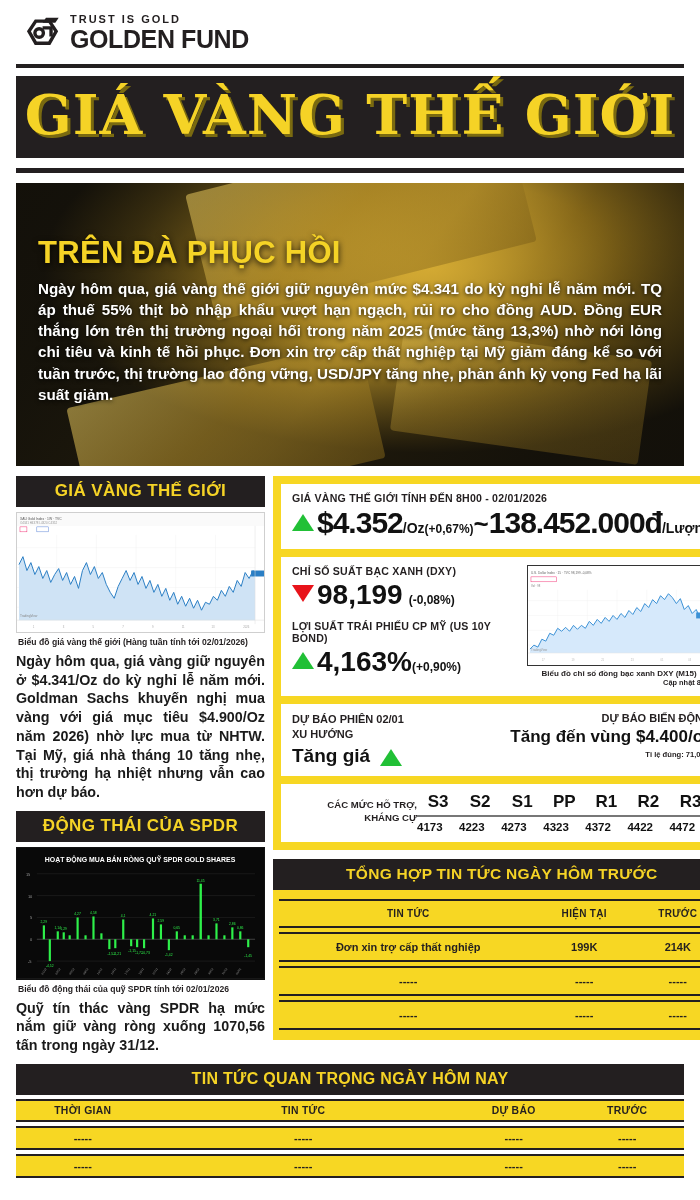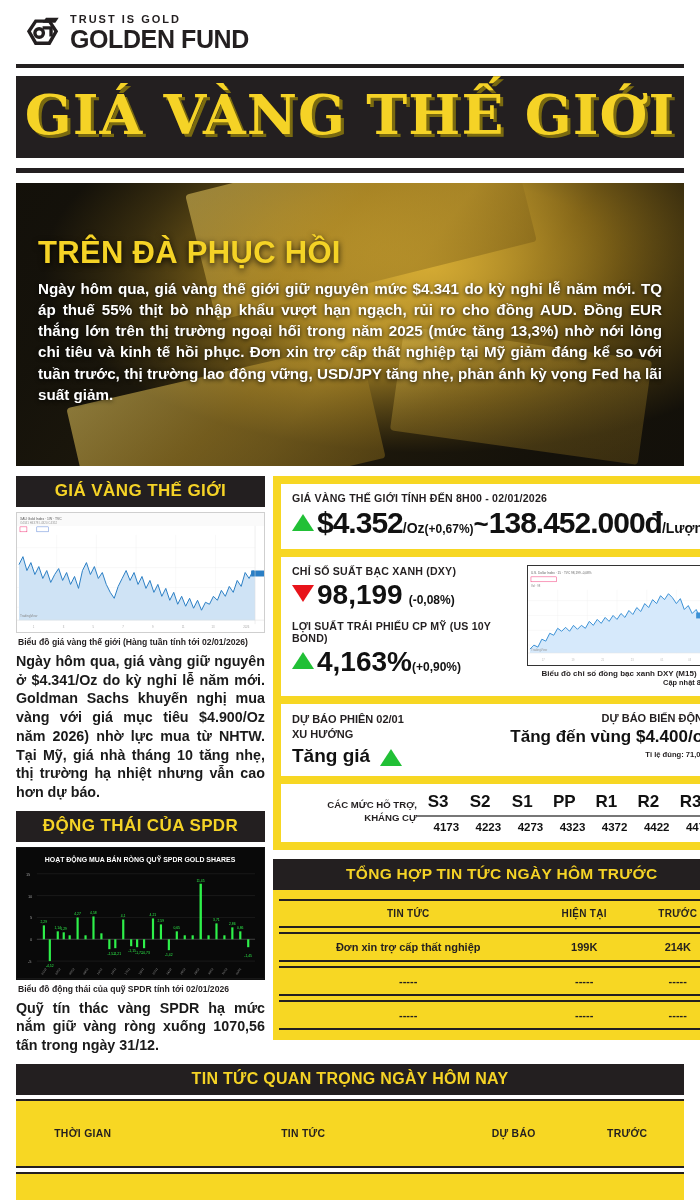--- a/index.html
+++ b/index.html
@@ -128,21 +128,21 @@
   .fc-r { text-align: right; }
   .fc-r .k { font-size: 11px; font-weight: bold; color: #231f20; }
   .fc-r .v { font-size: 17px; font-weight: bold; color: #111; margin-top: 3px; }
   .fc-r .s { font-size: 7.6px; font-weight: bold; color: #231f20; margin-top: 3px; }
 
   .sr-row { display: flex; align-items: center; }
   .sr-label { width: 125px; flex: 0 0 125px; font-size: 9.6px; font-weight: bold; color: #231f20; text-align:right; line-height:1.35;}
   .sr-tbl { flex: 1 1 auto; }
   .sr-tbl table { width: 100%; border-collapse: collapse; }
   .sr-tbl th { font-size: 17px; font-weight: bold; color: #111; padding-bottom: 3px; border-bottom: 2px solid #777; }
-  .sr-tbl td { font-size: 11.5px; font-weight: bold; color: #111; padding-top: 4px; text-align: right; }
+  .sr-tbl td { font-size: 11.5px; font-weight: bold; color: #111; padding-top: 4px; text-align: left; }
 
   
   .news-head {
     background: #231f20; color: #F5D326; text-align: center;
     font-size: 15.5px; font-weight: bold; padding: 6px 0 7px 0;
     margin-top: 9px; letter-spacing: .3px;
   }
   .ytable { background: #F7D723; padding: 5px 6px 6px 6px; }
   .ytable table { width: 100%; border-collapse: separate; border-spacing: 0 4px; }
   .ytable th, .ytable td {
@@ -151,21 +151,21 @@
   }
   .ytable th { font-size: 10px; letter-spacing:.3px;}
   .ytable td { font-size: 11px; }
 
   
   .bottom { margin: 9px 16px 0 16px; }
   .bottom .news-head { margin-top: 0; font-size: 16px; }
   .btable table { width: 100%; border-collapse: separate; border-spacing: 0 4px; }
   .btable th, .btable td {
     background: #F7D723; border-top: 2px solid #231f20; border-bottom: 2px solid #231f20;
-    font-weight: bold; color: #231f20; text-align: center; padding: 27px 2px;
+    font-weight: bold; color: #231f20; text-align: center; padding: 4px 2px;
   }
   .btable th { font-size: 10.4px; letter-spacing:.3px;}
   .btable td { font-size: 11px; }
   .btable .c1 { width: 20%; }
   .btable .c2 { width: 46%; }
   .btable .c3 { width: 17%; }
   .btable .c4 { width: 17%; }
 </style>
 </head>
 <body>

